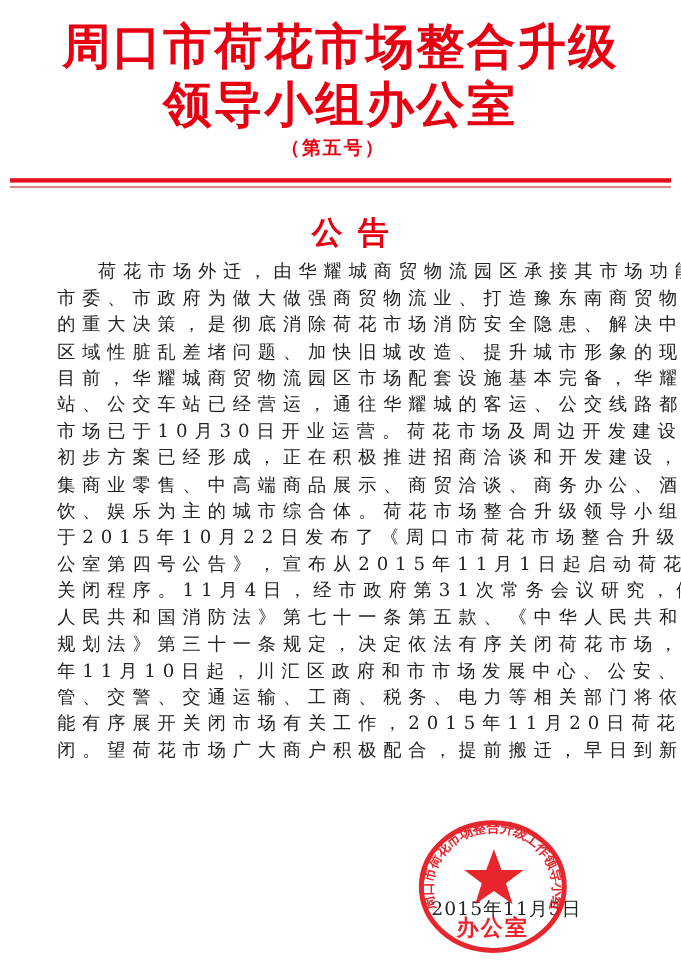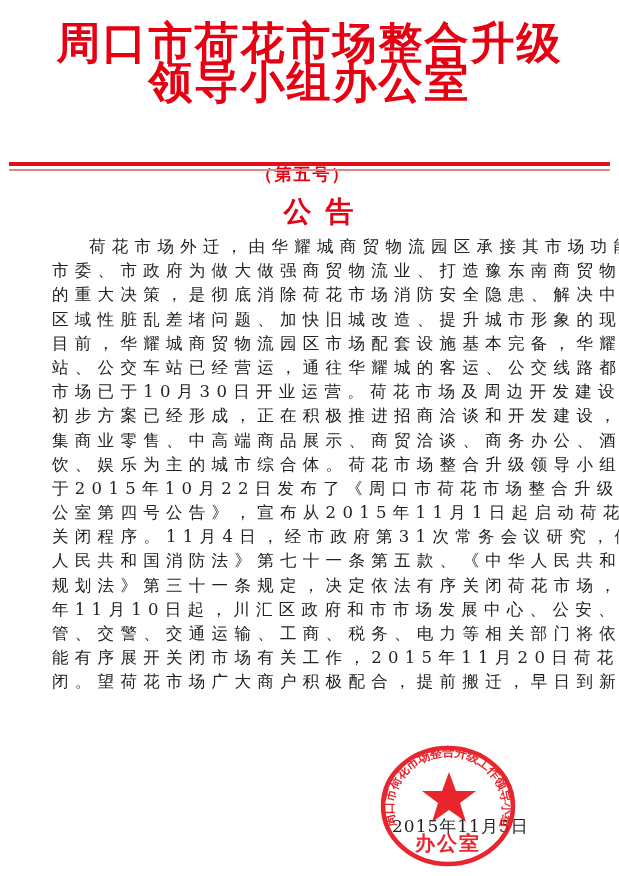--- a/index.html
+++ b/index.html
@@ -1,23 +1,23 @@
 <!DOCTYPE html>
 <html><head>
 <meta charset="utf-8">
 <style>
   html, body { margin: 0; padding: 0; background: #ffffff; }
   body { width: 619px; height: 876px; position: relative; overflow: hidden;
          font-family: "DejaVu Serif", "Liberation Serif", serif; }
   .title-line { position: absolute; left: 0; width: 619px; text-align: center;
                 color: #e60012; font-weight: bold; font-family: "DejaVu Sans", sans-serif; }
   #t1 { top: 17px; font-size: 44px; line-height: 52px; letter-spacing: 2px; }
-  #t2 { top: 56px; font-size: 44px; line-height: 52px; letter-spacing: 2px; }
+  #t2 { top: 70px; font-size: 44px; line-height: 52px; letter-spacing: 2px; }
   #doc-no { position: absolute; top: 123px; left: 0; width: 606px; text-align: center;
-            color: #e60012; font-size: 17px; font-weight: bold; letter-spacing: 2px; margin-top: 40px; }
+            color: #e60012; font-size: 17px; font-weight: bold; letter-spacing: 2px; }
   .rule-thick { position: absolute; left: 9px; width: 601px; top: 162px; height: 4px; background: #e2101b; }
   .rule-thin { position: absolute; left: 9px; width: 601px; top: 169px; height: 2px; background: #d98a8e; }
   #notice-title { position: absolute; top: 193px; left: 0; width: 619px; text-align: center;
                   color: #e60012; font-size: 28px; font-weight: bold; letter-spacing: 14px;
                   font-family: "DejaVu Sans", sans-serif; margin-left: 16px; }
   #body { position: absolute; left: 52px; top: 235px; width: 520px; }
   .line { height: 24.2px; line-height: 24.2px; font-size: 16.5px; color: #222;
           letter-spacing: 6.3px; white-space: nowrap; }
   .line.indent { padding-left: 37px; }
   #stamp { position: absolute; left: 379px; top: 744px; width: 138px; height: 124px; }

